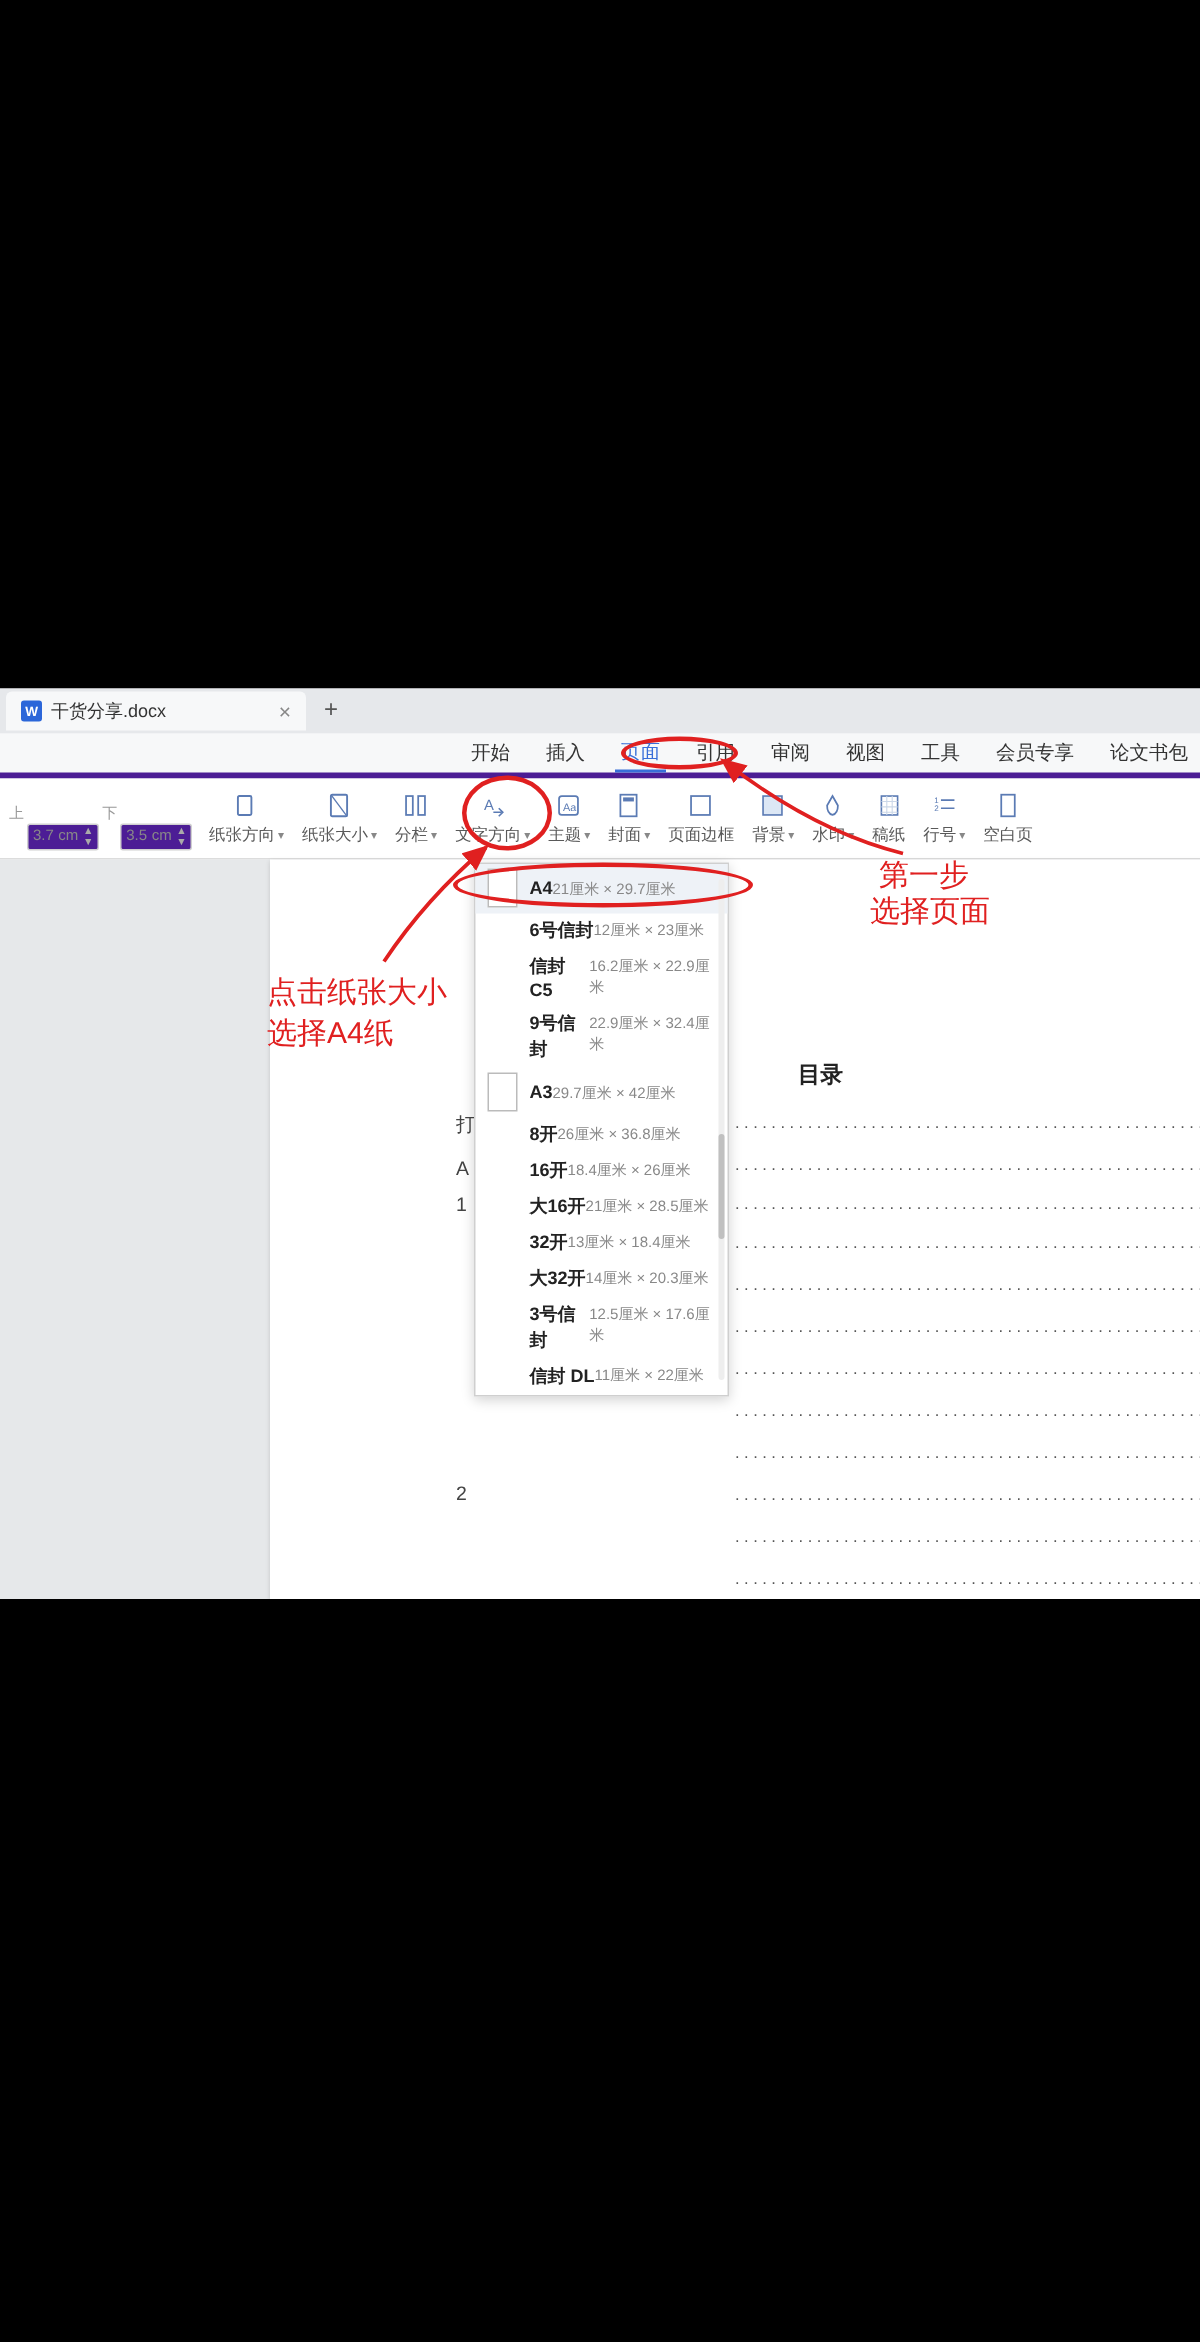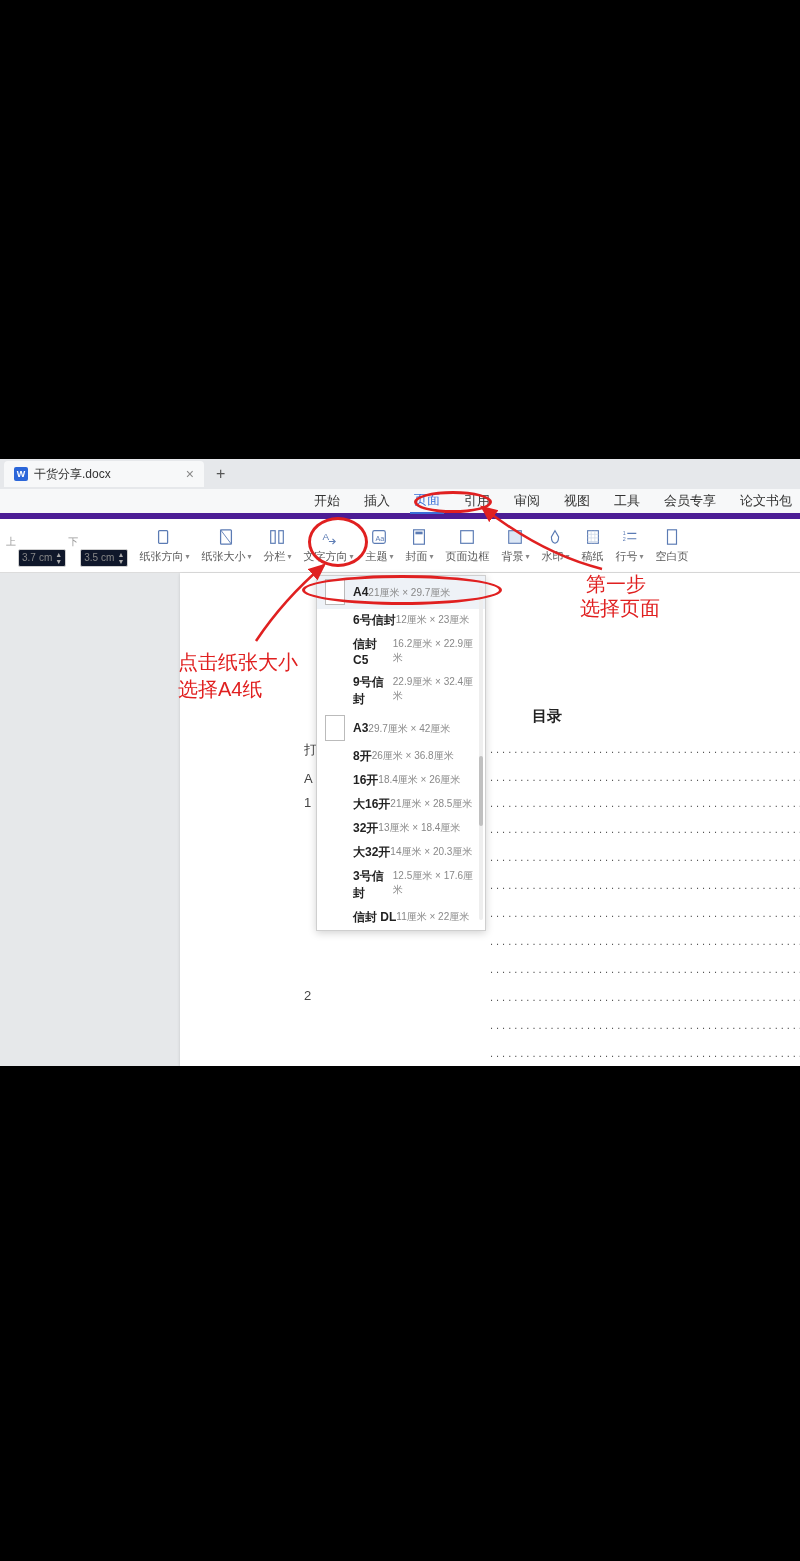--- a/index.html
+++ b/index.html
@@ -51,21 +51,21 @@
   .menu-bar {
     height: 30px;
     background: #f7f8f9;
     display: flex;
     align-items: center;
     justify-content: flex-end;
     padding: 0 4px;
     gap: 16px;
     font-size: 13px;
     color: #333;
-    border-bottom: 6px solid #4c1d95;
+    border-bottom: 4px solid #4c1d95;
   }
   .menu-item { padding: 3px 4px; white-space: nowrap; }
   .menu-item.active { color: #3a6fd8; border-bottom: 2px solid #3a6fd8; }
   .ribbon {
     height: 54px;
     background: #fff;
     display: flex;
     align-items: center;
     padding: 0 2px;
     gap: 2px;
@@ -92,21 +92,21 @@
     display: flex;
     flex-direction: column;
     gap: 2px;
     font-size: 10px;
     color: #999;
   }
   .margin-row { display: flex; align-items: center; gap: 2px; }
   .margin-field {
     display: flex; align-items: center;
     border: 1px solid #d0d0d0; border-radius: 2px;
-    padding: 1px 3px; background: #0f172a;
+    padding: 1px 3px; background: #4c1d95;
     font-size: 10px; color: #888; gap: 3px; margin-top: 32px;
   }
   .margin-field .spinner { font-size: 7px; color: #aaa; line-height: 7px; }
   .ribbon-btn {
     display: flex; flex-direction: column; align-items: center;
     justify-content: center; gap: 3px; padding: 2px 5px;
     height: 46px; white-space: nowrap;
   }
   .ribbon-btn .ico { width: 18px; height: 18px; }
   .ribbon-btn .lbl { display: flex; align-items: center; gap: 2px; }

